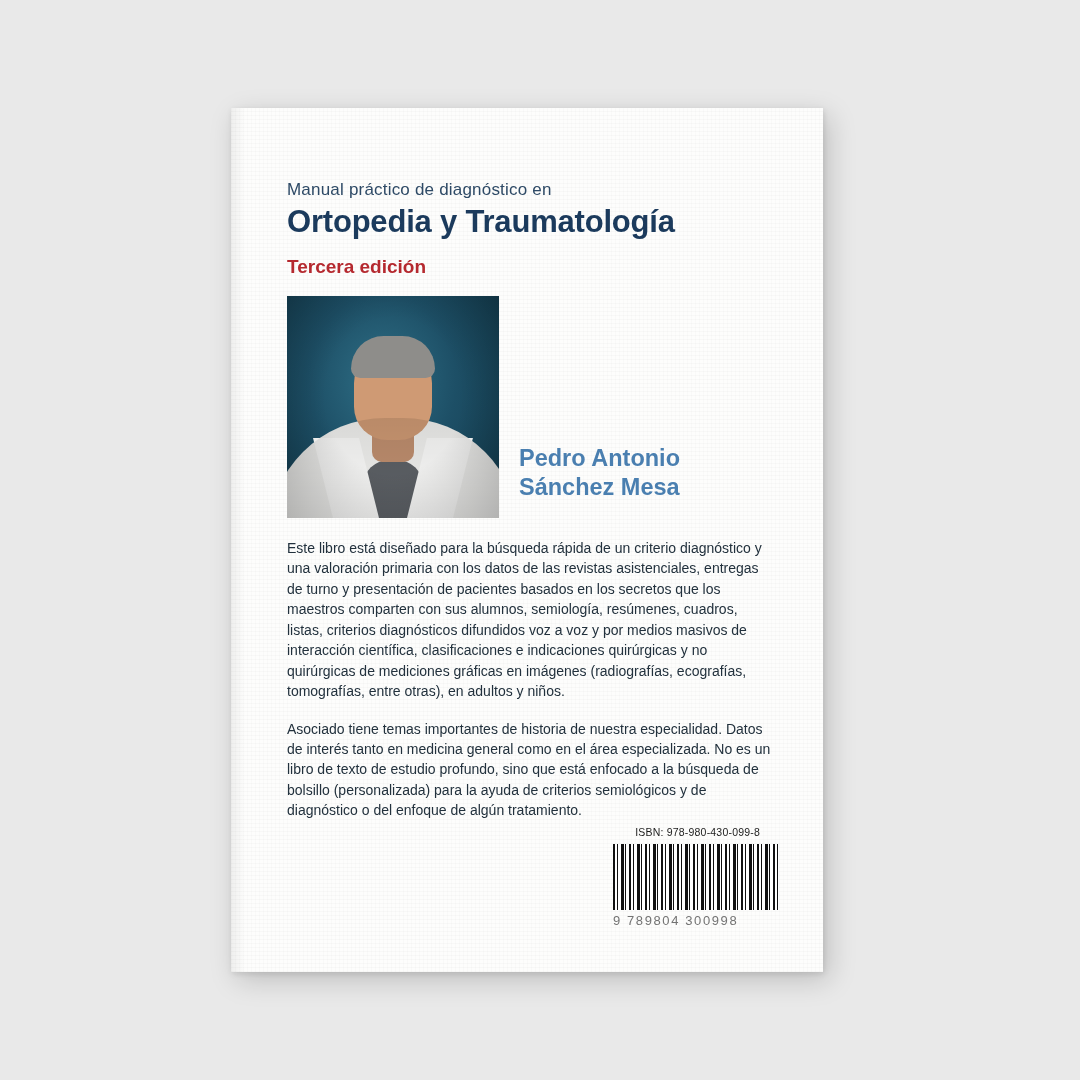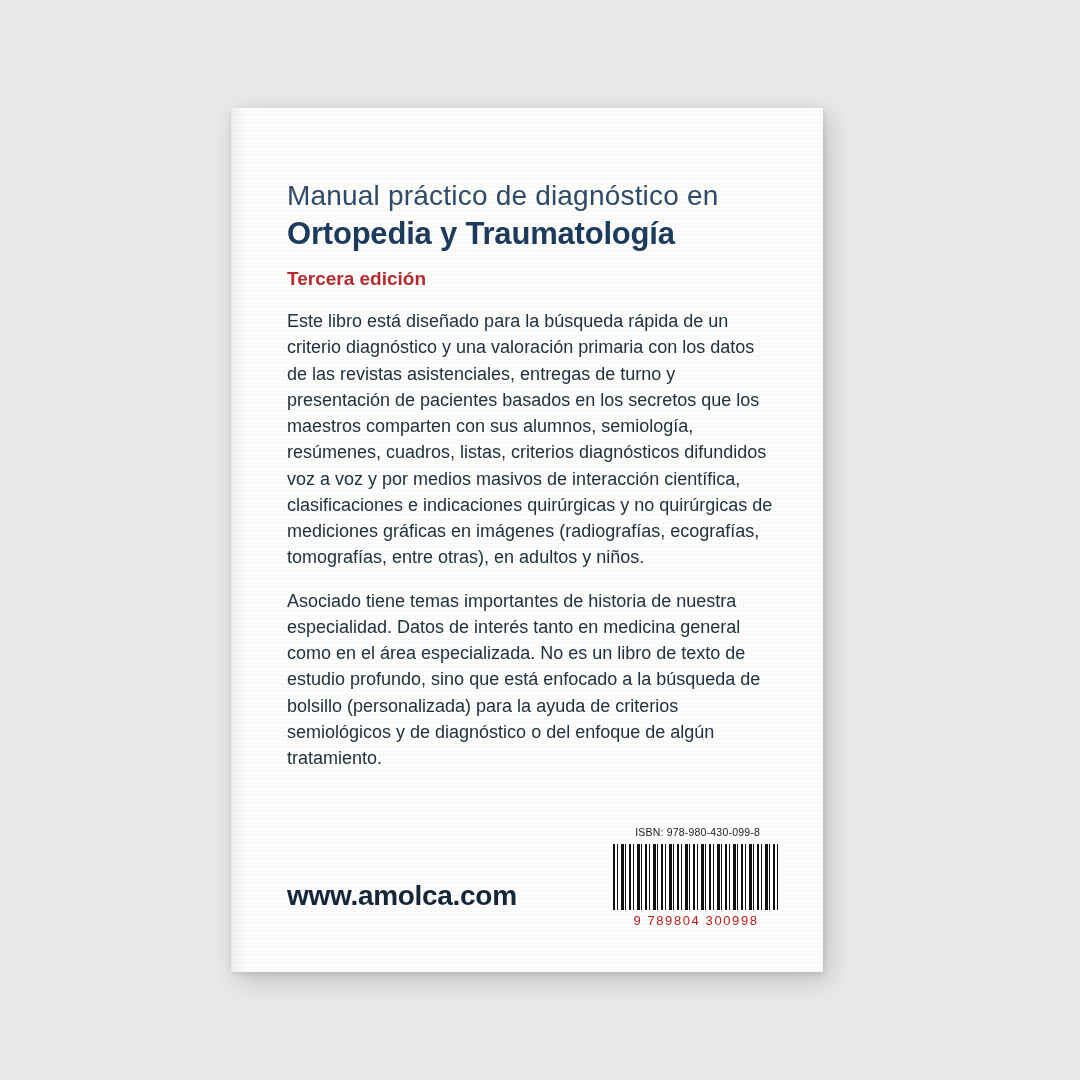--- a/index.html
+++ b/index.html
@@ -51,21 +51,21 @@
   .content {
     position: absolute;
     left: 56px;
     top: 72px;
     right: 46px;
     bottom: 30px;
   }
 
   .subtitle-top {
     color: #2e4a66;
-    font-size: 28px;
+    font-size: 17px;
     letter-spacing: 0.2px;
     margin: 0 0 4px 0;
     font-weight: 400;
   }
   .main-title {
     color: #1b3a5c;
     font-size: 31px;
     font-weight: 700;
     margin: 0 0 16px 0;
     letter-spacing: -0.2px;
@@ -173,22 +173,23 @@
     top: 148px;
     color: #4a7fb0;
     font-size: 23.5px;
     font-weight: 700;
     line-height: 1.24;
     width: 260px;
   }
 
   .body-text {
     color: #22313d;
-    font-size: 18px;
+    font-size: 14px;
     line-height: 1.46;
+    margin-top: 20px;
     text-align: left;
   }
   .body-text p {
     margin: 0 0 17px 0;
   }
 
   .isbn-text {
     position: absolute;
     right: 17px;
     bottom: 104px;
@@ -216,22 +217,22 @@
       #fff 11px, #fff 12px,
       #111 12px, #111 13px,
       #fff 13px, #fff 16px
     );
   }
   .barcode-digits {
     margin-top: 3px;
     font-family: "Liberation Sans", sans-serif;
     font-size: 13px;
     letter-spacing: 1.6px;
-    color: #b91c1c;
-    text-align: center;
+    color: #737373;
+    text-align: left;
   }
 
   .website {
     position: absolute;
     left: 0;
     bottom: 30px;
     font-size: 28px;
     font-weight: 700;
     color: #15263a;
     letter-spacing: -0.3px;
@@ -245,31 +246,49 @@
   <div class="book-cover">
     <div class="paper-texture"></div>
     <div class="edge-shade"></div>
 
     <div class="content">
 
       <div class="subtitle-top">Manual práctico de diagnóstico en</div>
       <div class="main-title">Ortopedia y Traumatología</div>
       <div class="edition">Tercera edición</div>
 
+      <div class="author-block">
+        <div class="portrait">
+          <div class="ph-bg"></div>
+          <div class="ph-coat"></div>
+          <div class="ph-shirt"></div>
+          <div class="ph-lapel-l"></div>
+          <div class="ph-lapel-r"></div>
+          <div class="ph-neck"></div>
+          <div class="ph-head"></div>
+          <div class="ph-hair"></div>
+          <div class="ph-coat-shadow"></div>
+          <div class="ph-vignette"></div>
+        </div>
+
+        <div class="author-name">
+          <div>Pedro Antonio</div>
+          <div>Sánchez Mesa</div>
+        </div>
+      </div>
 
       <div class="body-text">
         <p>Este libro está diseñado para la búsqueda rápida de un criterio diagnóstico y una valoración primaria con los datos de las revistas asistenciales, entregas de turno y presentación de pacientes basados en los secretos que los maestros comparten con sus alumnos, semiología, resúmenes, cuadros, listas, criterios diagnósticos difundidos voz a voz y por medios masivos de interacción científica, clasificaciones e indicaciones quirúrgicas y no quirúrgicas de mediciones gráficas en imágenes (radiografías, ecografías, tomografías, entre otras), en adultos y niños.</p>
         <p>Asociado tiene temas importantes de historia de nuestra especialidad. Datos de interés tanto en medicina general como en el área especializada. No es un libro de texto de estudio profundo, sino que está enfocado a la búsqueda de bolsillo (personalizada) para la ayuda de criterios semiológicos y de diagnóstico o del enfoque de algún tratamiento.</p>
       </div>
 
       <div class="isbn-text">ISBN: 978-980-430-099-8</div>
 
       <div class="barcode-wrap">
         <div class="barcode"></div>
         <div class="barcode-digits">9 789804 300998</div>
       </div>
 
-      <div class="website">www.amolca.com</div>
 
     </div>
   </div>
 
 </div>
 
 </body></html>

